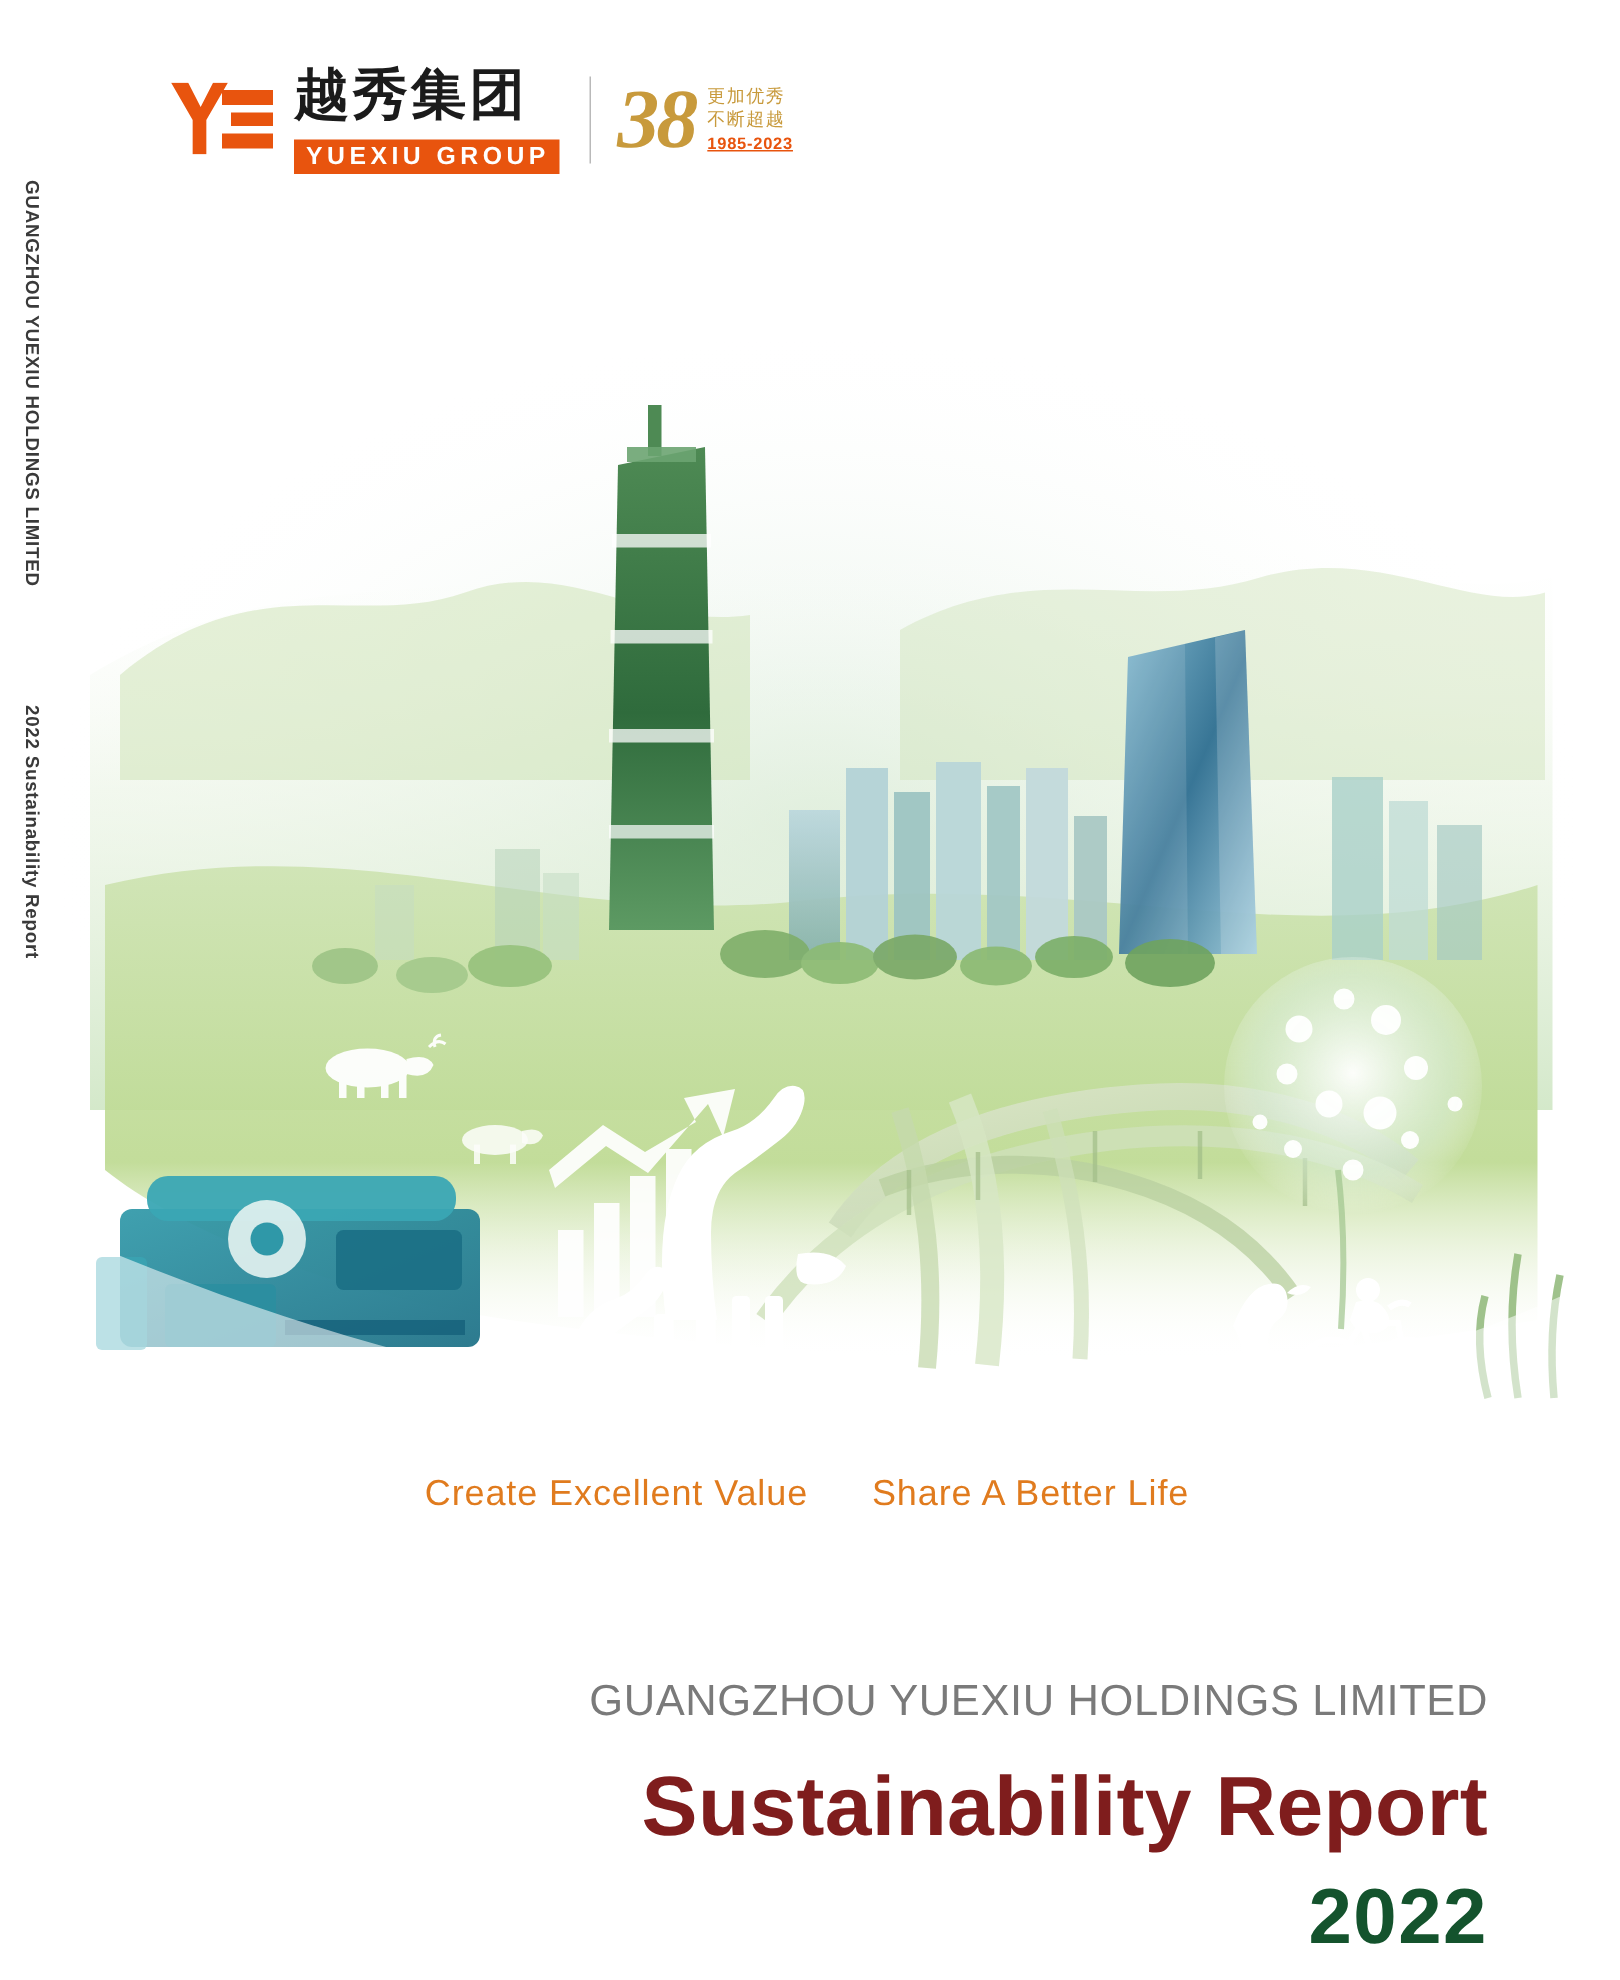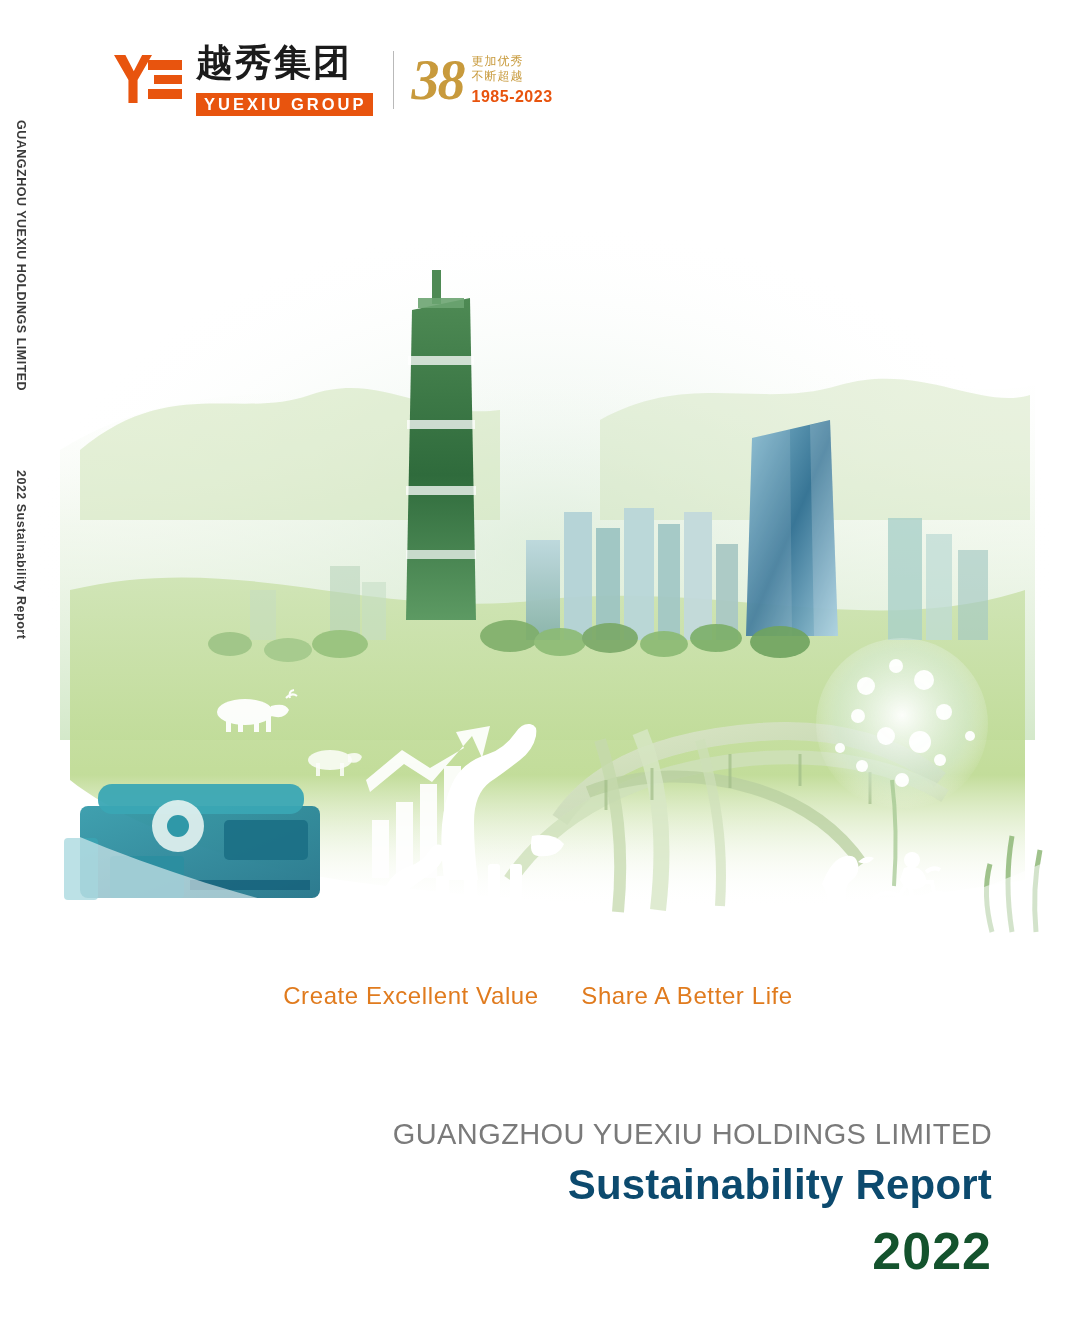--- a/index.html
+++ b/index.html
@@ -150,24 +150,25 @@
     line-height: 1.25;
   }
   .anniv-cn1, .anniv-cn2 {
     font-size: 12px;
     color: #C89A3C;
     font-family: "DejaVu Sans", sans-serif;
     letter-spacing: 1px;
   }
   .anniv-years {
     margin-top: 3px;
-    font-size: 16px;
+    font-size: 11px;
     font-weight: bold;
     color: #E8540E;
     letter-spacing: 0.5px;
+    text-decoration: underline;
   }
 
   
   .art {
     position: absolute;
     left: 40px;
     top: 120px;
     width: 1010px;
     height: 840px;
   }
@@ -195,23 +196,23 @@
     width: 800px;
     text-align: right;
   }
   .company-line {
     font-size: 29px;
     color: #7a7a7a;
     letter-spacing: 0.4px;
     font-weight: normal;
   }
   .report-line {
-    margin-top: 10px;
-    font-size: 42px;
-    color: #0c4a6e;
+    margin-top: 20px;
+    font-size: 56px;
+    color: #7f1d1d;
     font-weight: bold;
     letter-spacing: 0.2px;
   }
   .year-line {
     margin-top: 12px;
     font-size: 52px;
     color: #14532d;
     font-weight: bold;
     letter-spacing: 1px;
   }

